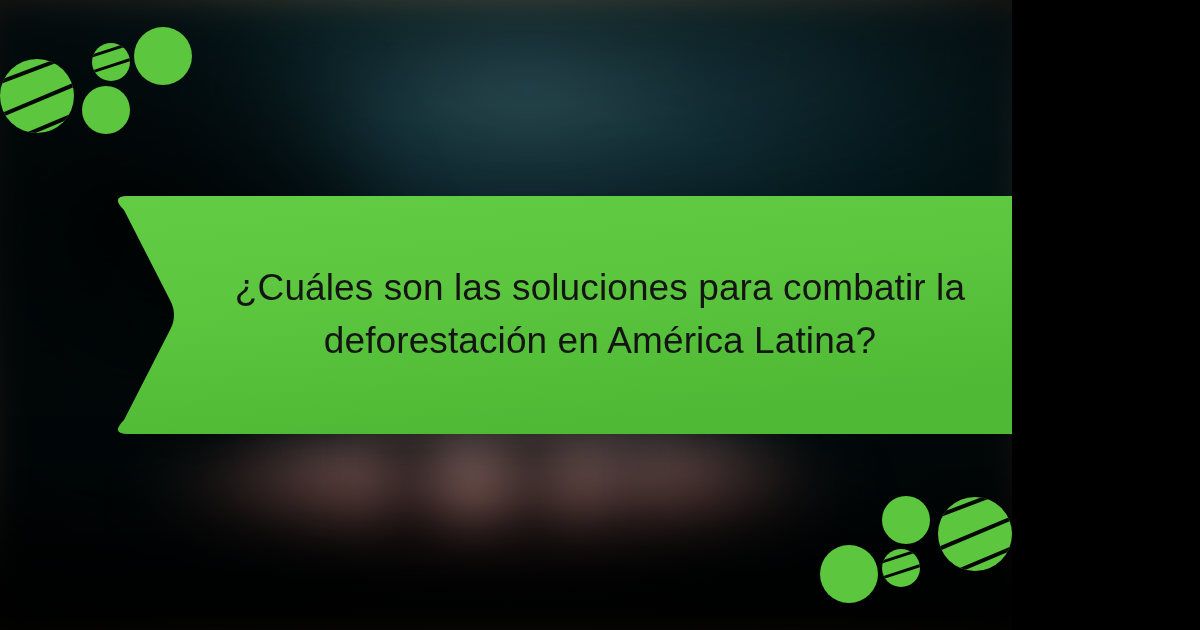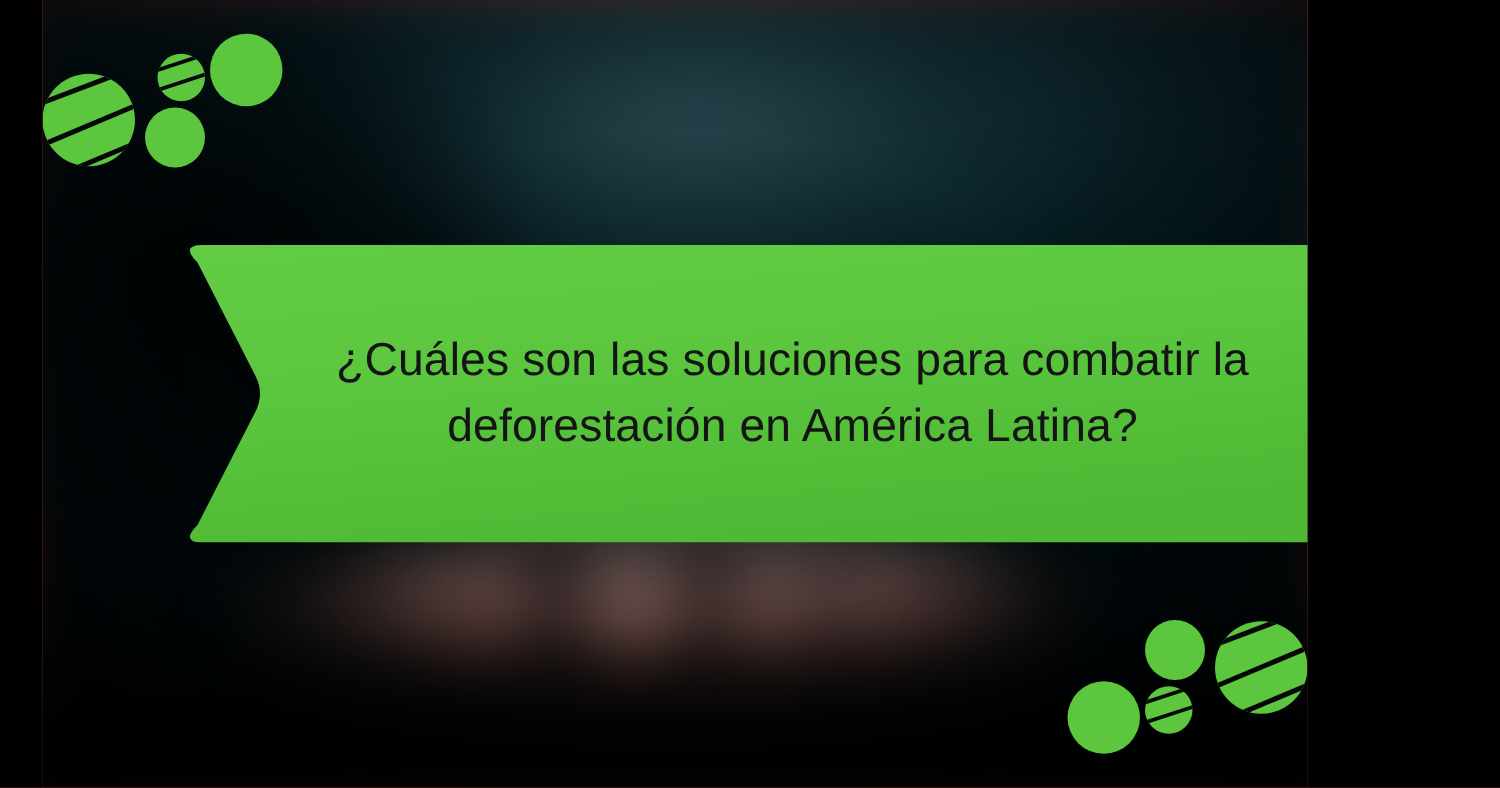--- a/index.html
+++ b/index.html
@@ -9,22 +9,21 @@
   }
   body {
     font-family: "Liberation Sans", sans-serif;
   }
 
   #card {
     position: relative;
     width: 1012px;
     height: 630px;
     overflow: hidden;
-    background: #ef4444;
-    margin-left: 34px;
+    background: #fdba74;
   }
 
   
   .bg-layer {
     position: absolute;
     inset: 0;
     filter: blur(26px);
     transform: scale(1.08);
   }
   .bg-base {

